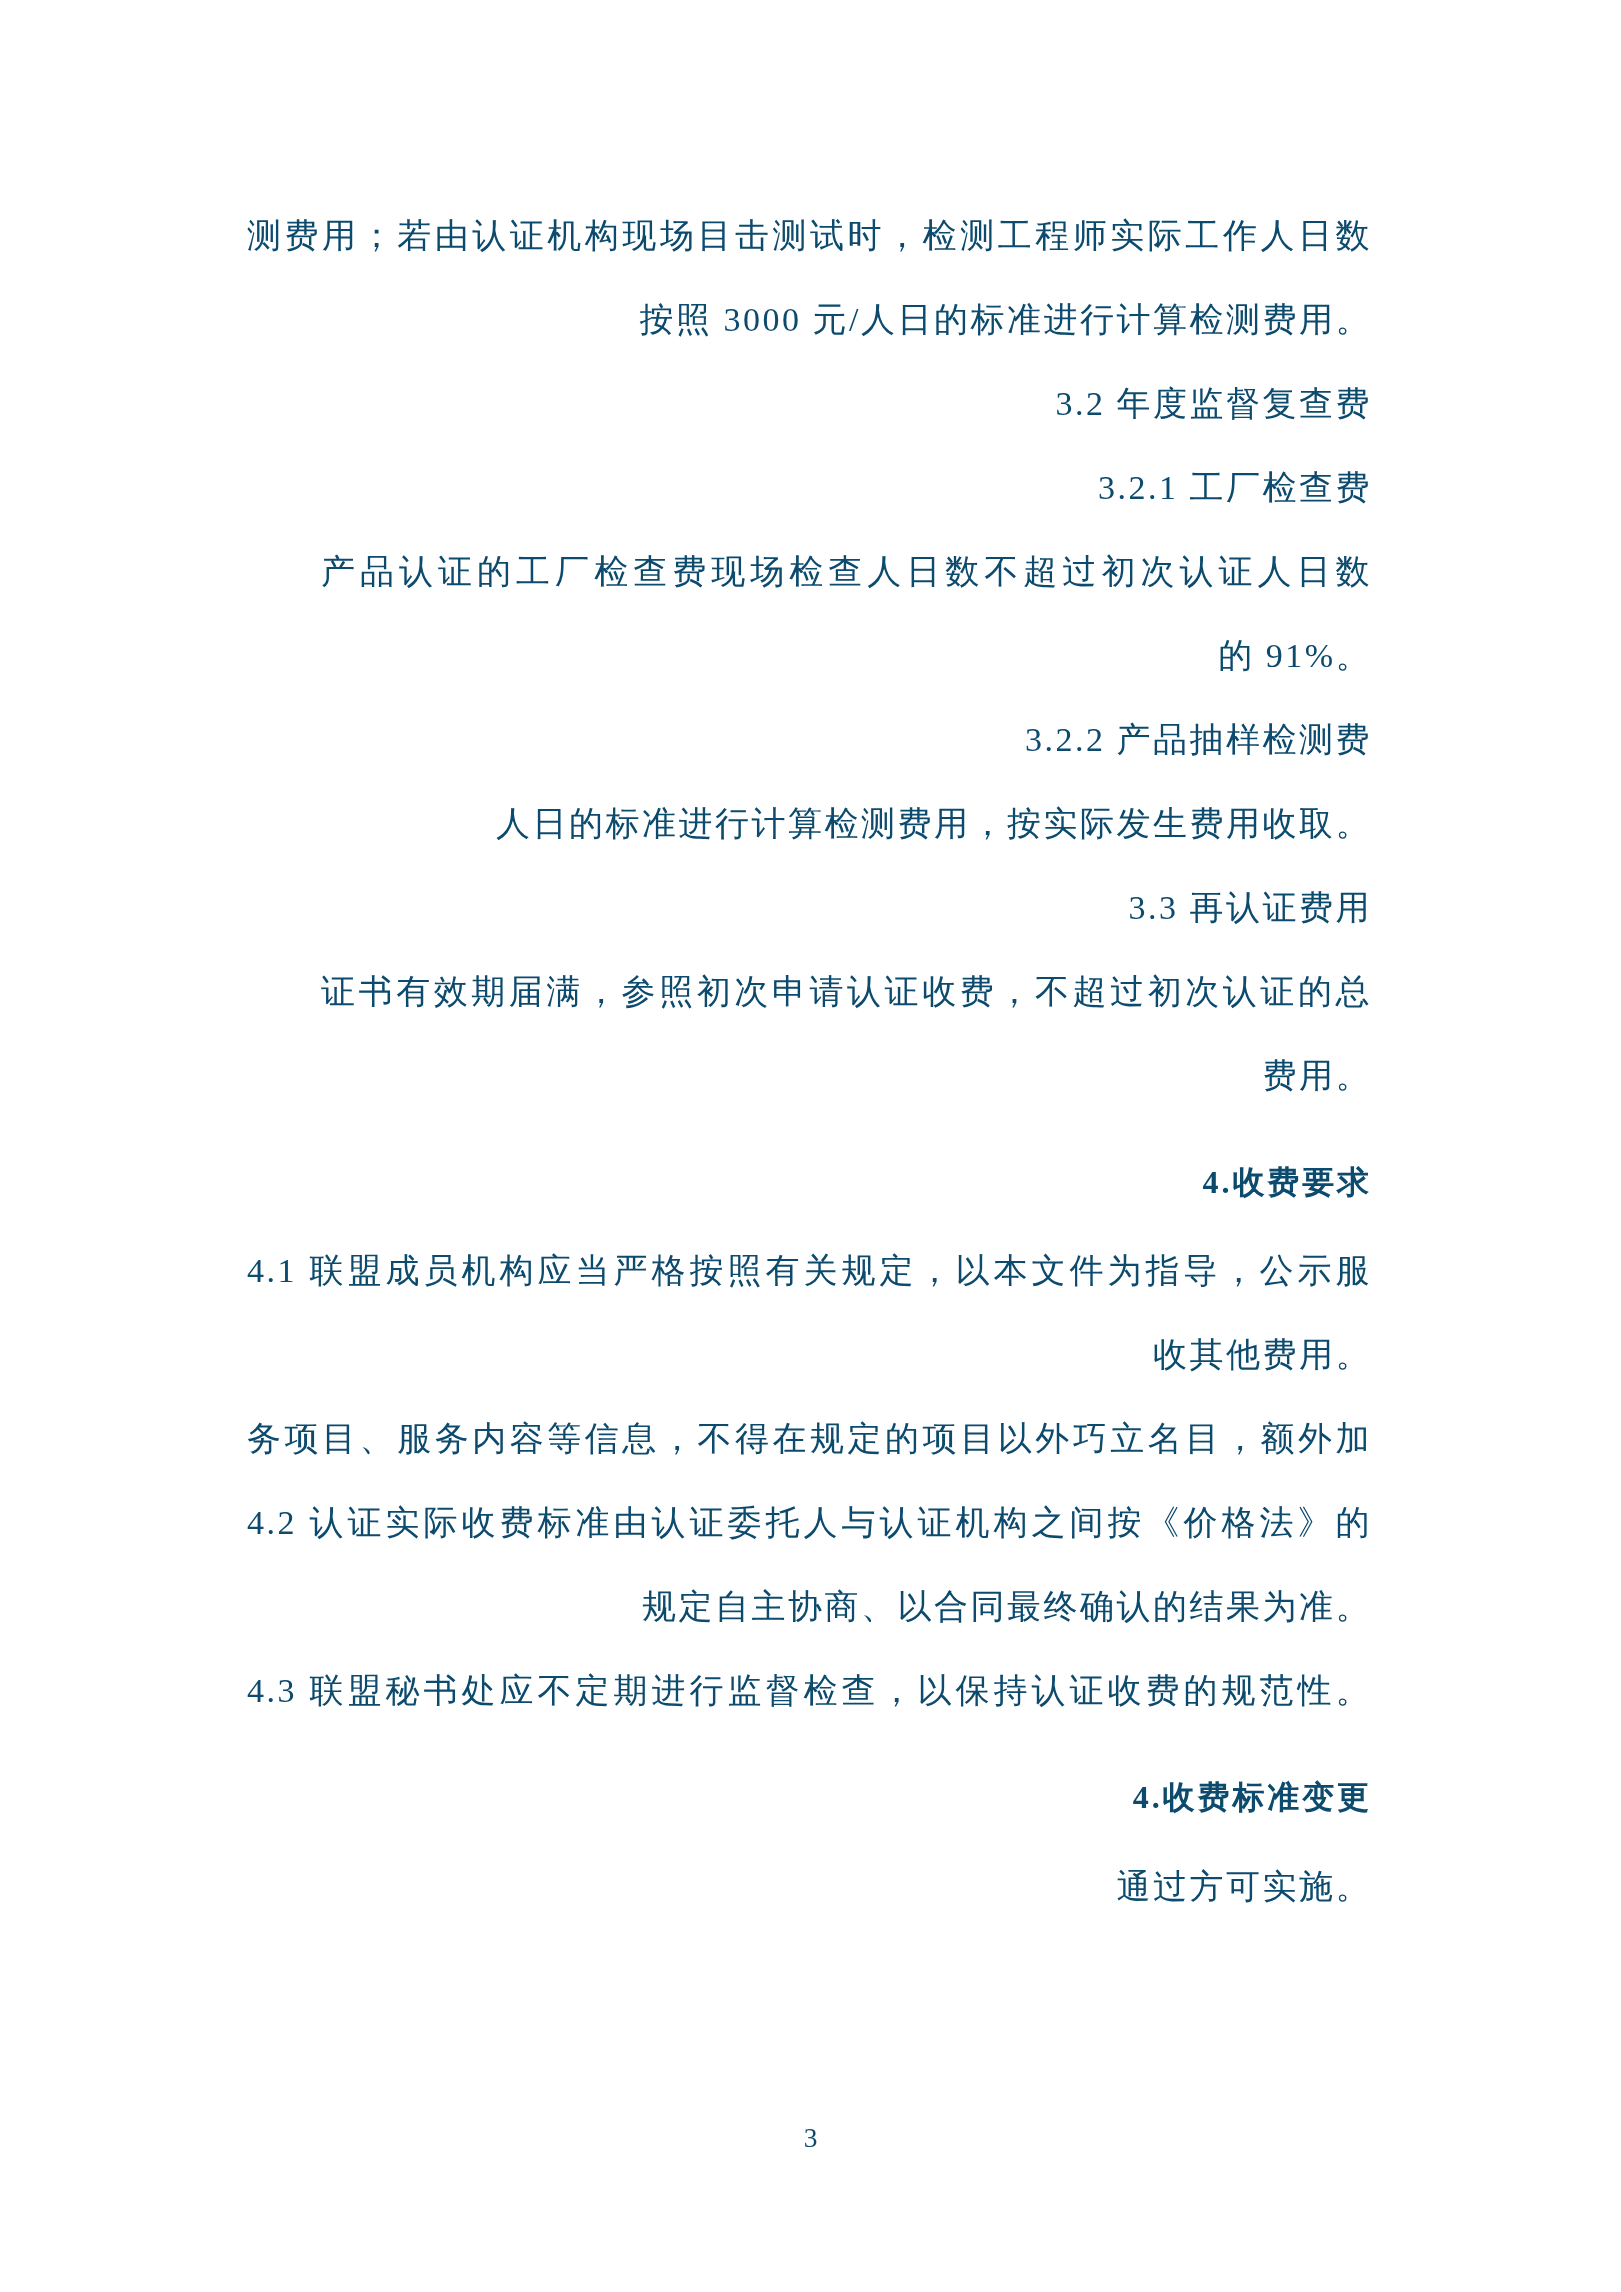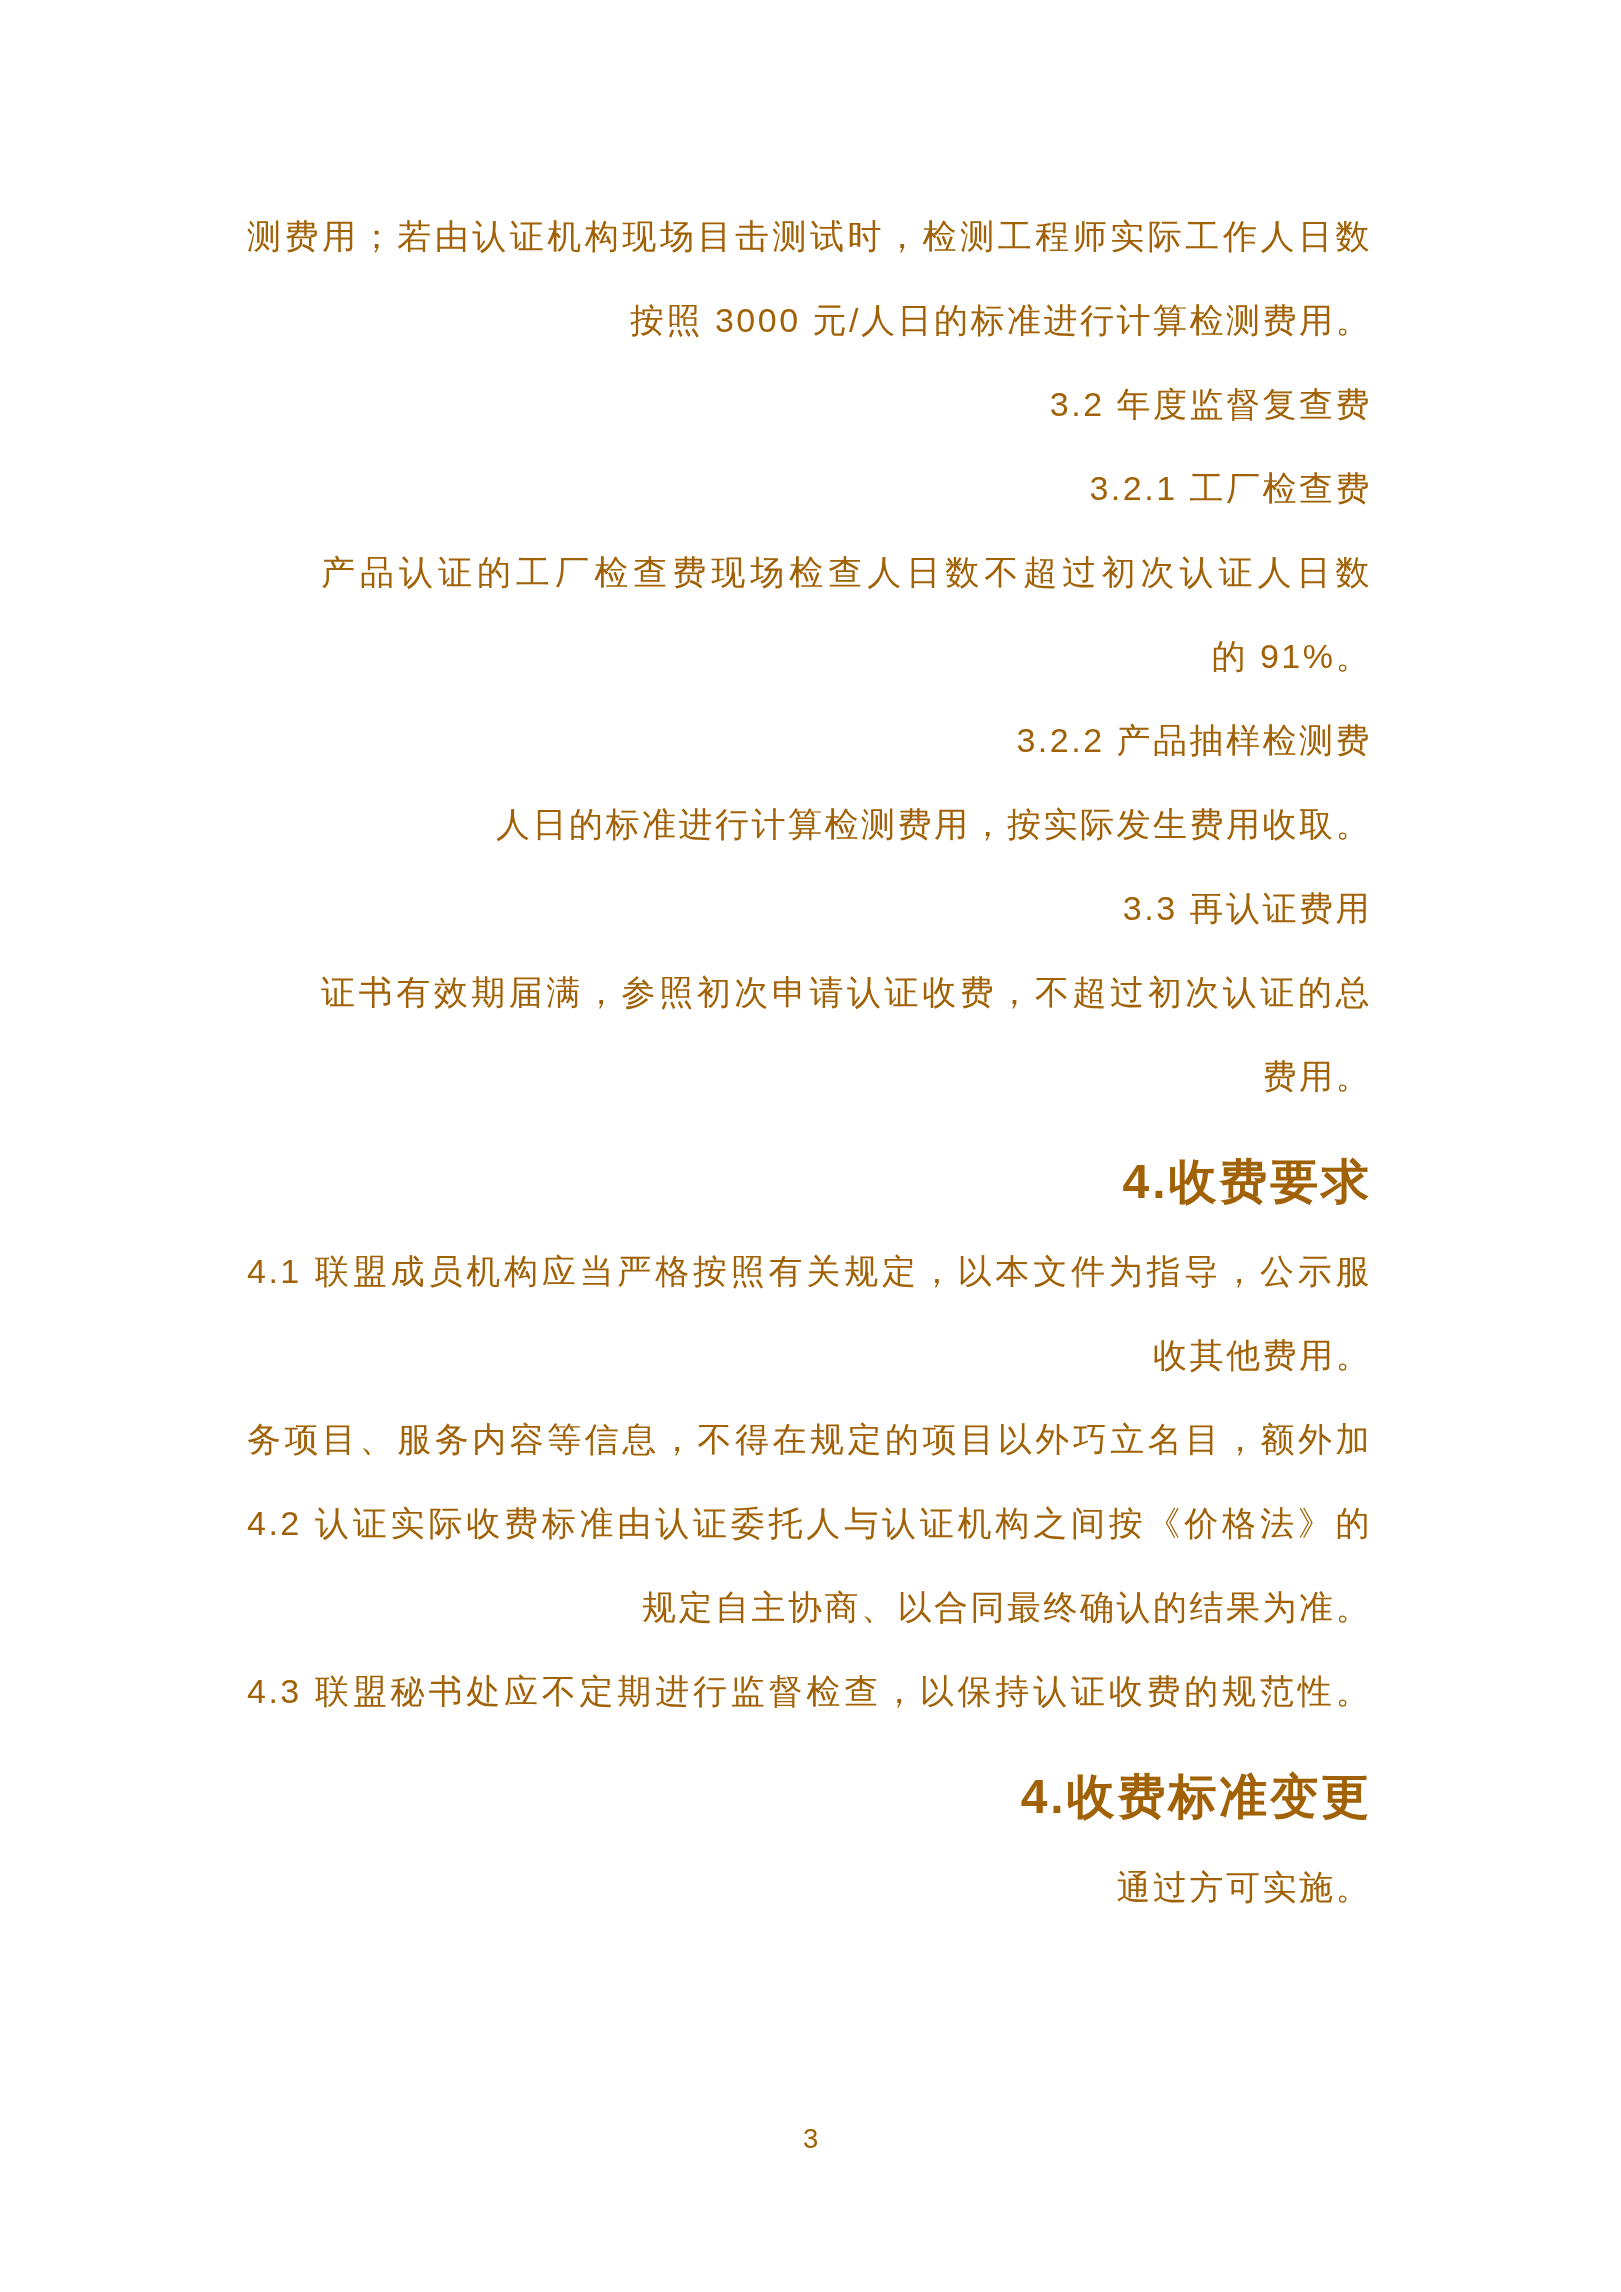--- a/index.html
+++ b/index.html
@@ -6,22 +6,22 @@
     margin: 0;
     padding: 0;
     background: #ffffff;
   }
   .page {
     position: relative;
     width: 1621px;
     height: 2293px;
     background: #ffffff;
     overflow: hidden;
-    font-family: Liberation Sans, sans-serif;
-    color: #a16207;
+    font-family: Liberation Serif, serif;
+    color: #0c4a6e;
   }
   .content {
     position: absolute;
     left: 247px;
     top: 194px;
     width: 1125px;
   }
   .line {
     height: 84px;
     line-height: 84px;
@@ -33,21 +33,21 @@
   .justify {
     white-space: normal;
     text-align: justify;
     text-align-last: justify;
   }
   .indent {
     text-indent: 74px;
   }
   .heading {
     font-weight: 700;
-    font-size: 48px;
+    font-size: 32px;
     letter-spacing: 2.9px;
     margin-top: 21.6px;
     margin-bottom: 5.9px;
   }
   .page-num {
     position: absolute;
     left: 0;
     top: 2119px;
     width: 100%;
     text-align: center;

